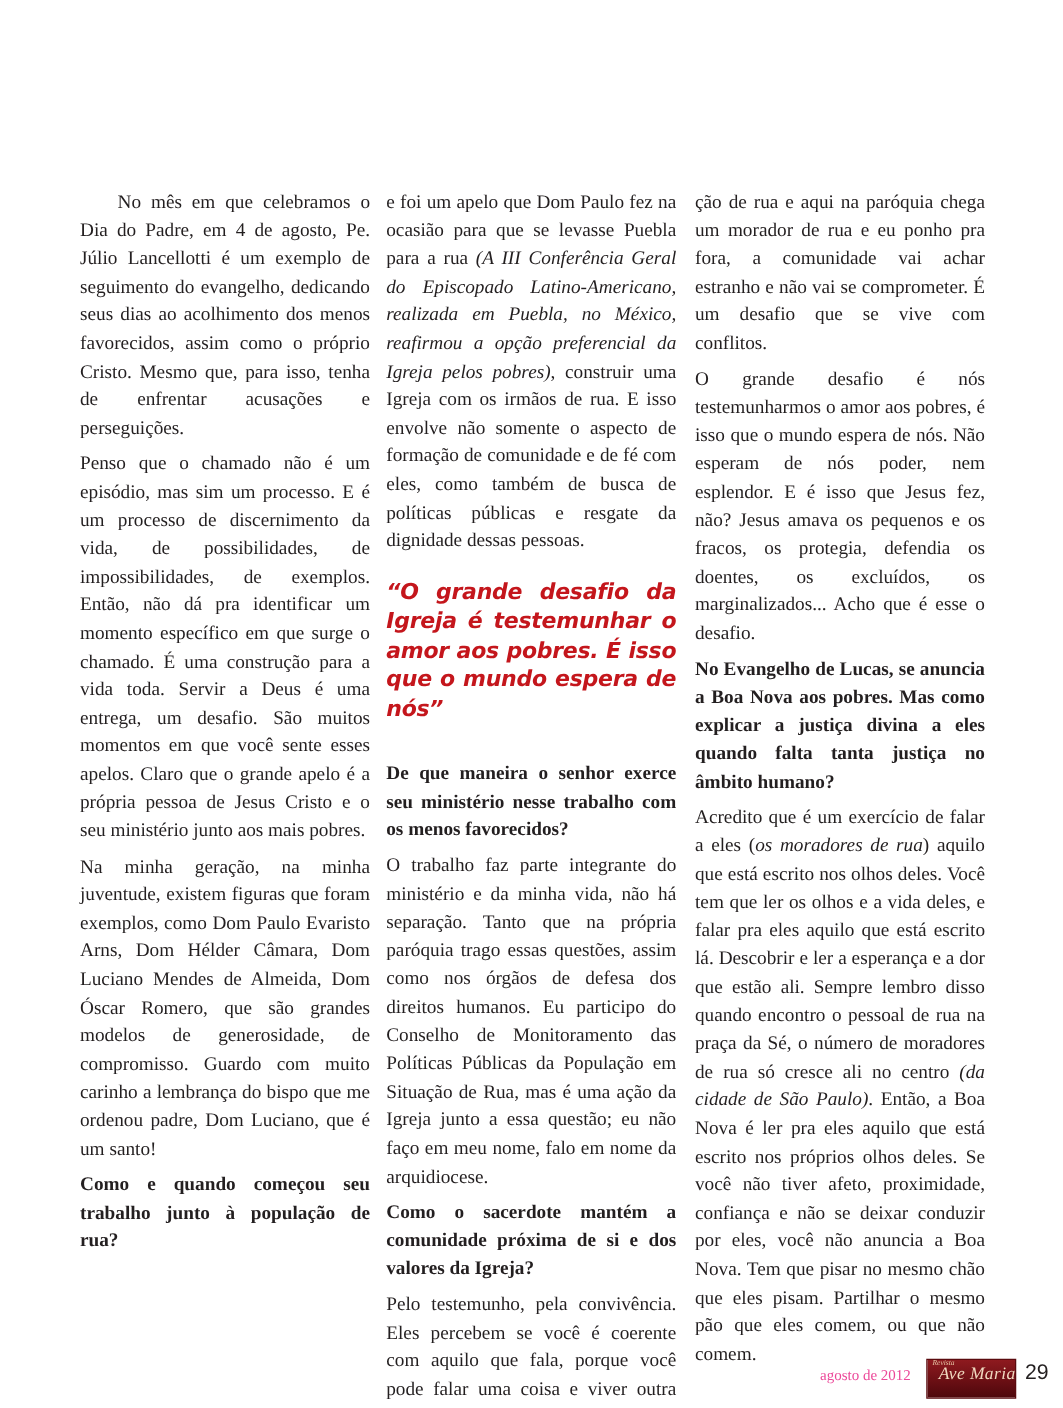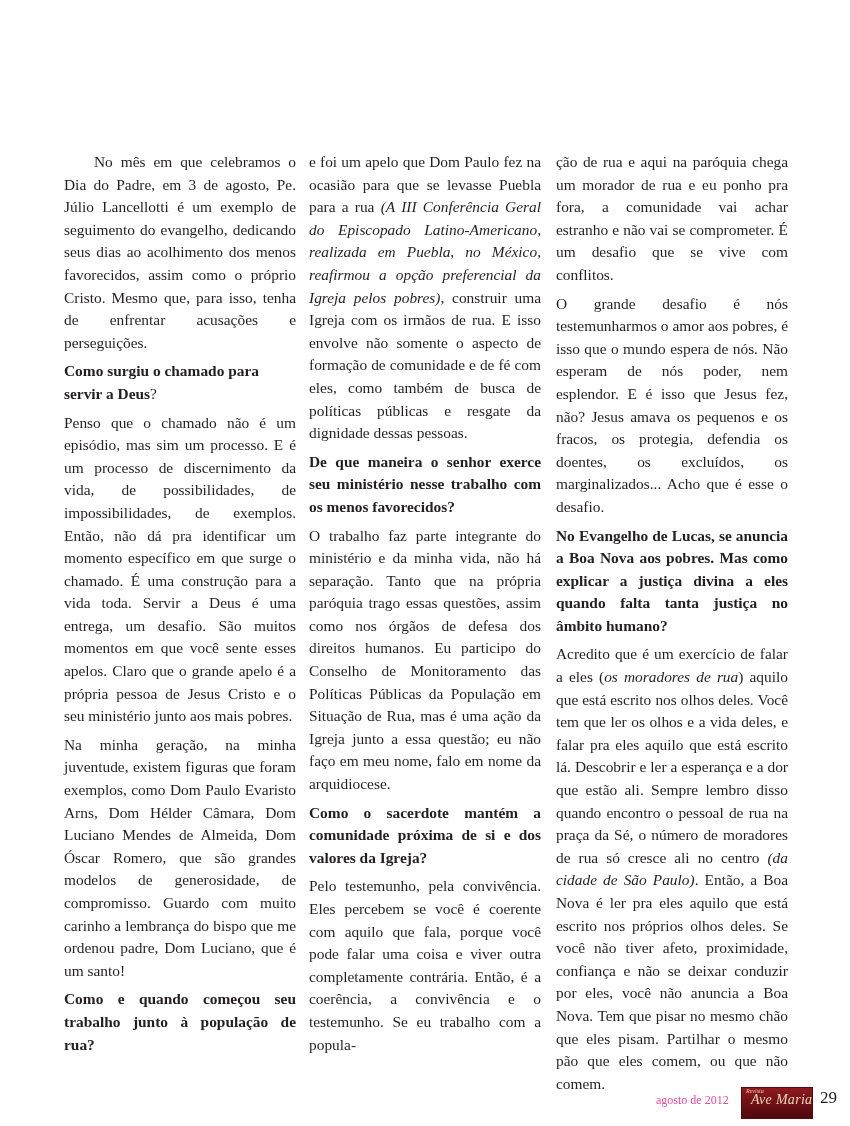--- a/index.html
+++ b/index.html
@@ -108,39 +108,39 @@
       font-family: "Liberation Serif", serif;
       letter-spacing: 0.3px;
       white-space: nowrap;
     }
     .footer-page {
       position: absolute;
       left: 820px;
       top: 2px;
       font-size: 17px;
       color: #231f20;
-      font-family: Liberation Serif, serif;
+      font-family: Liberation Sans, sans-serif;
     }
   </style>
 </head>
 <body>
 
 <div class="page">
 
   <div class="col col1">
-    <p class="indent">No mês em que celebramos o Dia do Padre, em 3 de agosto, Pe. Júlio Lancellotti é um exemplo de seguimento do evangelho, dedicando seus dias ao acolhimento dos menos favorecidos, assim como o próprio Cristo. Mesmo que, para isso, tenha de enfrentar acusações e perseguições.</p>
-    <h3 class="left"><span>Como surgiu o chamado para servir a Deus</span><span style="font-weight:normal">?</span></h3>
+    <p class="indent">No mês em que celebramos o Dia do Padre, em 4 de agosto, Pe. Júlio Lancellotti é um exemplo de seguimento do evangelho, dedicando seus dias ao acolhimento dos menos favorecidos, assim como o próprio Cristo. Mesmo que, para isso, tenha de enfrentar acusações e perseguições.</p>
     <p>Penso que o chamado não é um episódio, mas sim um processo. E é um processo de discernimento da vida, de possibilidades, de impossibilidades, de exemplos. Então, não dá pra identificar um momento específico em que surge o chamado. É uma construção para a vida toda. Servir a Deus é uma entrega, um desafio. São muitos momentos em que você sente esses apelos. Claro que o grande apelo é a própria pessoa de Jesus Cristo  e o seu ministério junto aos mais pobres.</p>
     <p>Na minha geração, na minha juventude, existem figuras que  foram exemplos, como Dom Paulo Evaristo Arns, Dom Hélder Câmara, Dom Luciano Mendes de Almeida, Dom Óscar Romero, que são grandes modelos de generosidade, de compromisso. Guardo com muito carinho a lembrança do bispo que me ordenou padre, Dom Luciano, que é um santo!</p>
     <h3>Como e quando começou seu trabalho junto à população de rua?</h3>
 
   </div>
 
   <div class="col col2">
     <p><span>e foi um apelo que Dom Paulo fez na ocasião para que se levasse Puebla para a rua </span><em>(A III Conferência Geral do Episcopado Latino-Americano, realizada em Puebla, no México, reafirmou a opção preferencial da Igreja pelos pobres)</em><span>, construir uma Igreja com os irmãos de rua. E isso envolve não somente o aspecto de formação de comunidade e de fé com eles, como também de busca de políticas públicas e resgate da dignidade dessas pessoas.</span></p>
+    <div class="pullquote">“O grande desafio da Igreja é testemunhar o amor aos pobres. É  isso que o mundo espera de nós”</div>
     <h3>De que maneira o senhor exerce seu ministério nesse trabalho com os menos favorecidos?</h3>
     <p>O trabalho faz parte integrante do ministério e da minha vida, não há separação. Tanto que na própria paróquia trago essas questões, assim como nos órgãos de defesa dos direitos humanos. Eu participo do Conselho de Monitoramento das Políticas Públicas da População em Situação de Rua, mas é uma ação da Igreja junto a essa questão; eu não faço em meu nome, falo em nome da arquidiocese.</p>
     <h3>Como o sacerdote mantém a comunidade próxima de si e dos valores da Igreja?</h3>
     <p class="tight">Pelo testemunho, pela convivência. Eles percebem se você é coerente com aquilo que fala, porque você pode falar uma coisa e viver outra completamente contrária. Então, é a coerência, a convivência e o testemunho.  Se eu trabalho com a popula-</p>
   </div>
 
   <div class="col col3">
     <p>ção de rua e aqui na paróquia chega um morador de rua e eu ponho pra fora, a comunidade vai achar estranho e não vai se comprometer. É um desafio que se vive com conflitos.</p>
     <p>O grande desafio é nós testemunharmos o amor aos pobres, é isso que o mundo espera de nós. Não esperam de nós poder, nem esplendor. E é isso que Jesus fez, não? Jesus amava os pequenos e os fracos, os protegia, defendia os doentes, os excluídos, os marginalizados... Acho que é esse o desafio.</p>
     <h3>No Evangelho de Lucas, se anuncia a Boa Nova aos pobres. Mas como explicar a justiça divina a eles quando falta tanta justiça no âmbito humano?</h3>

